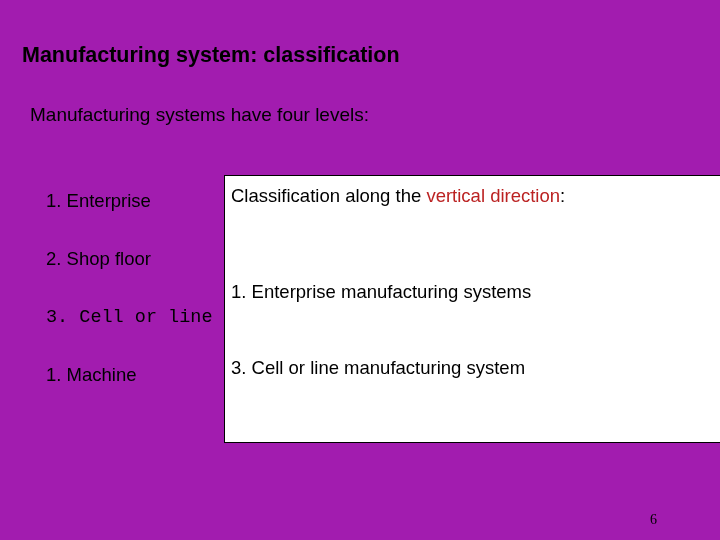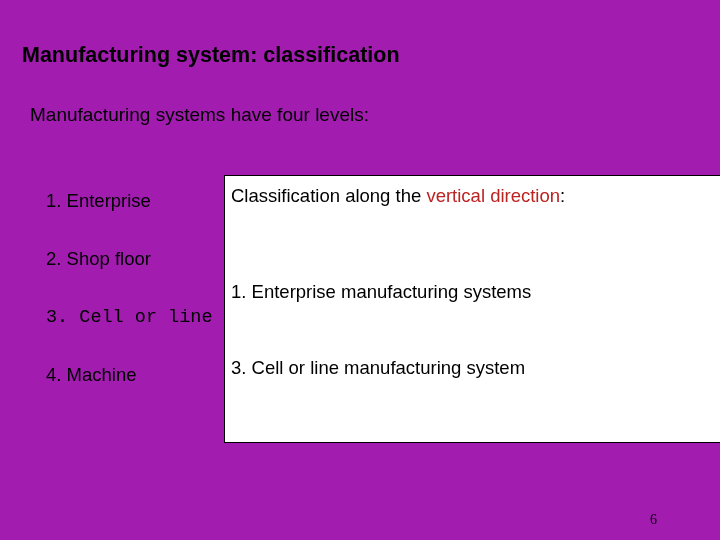--- a/index.html
+++ b/index.html
@@ -121,21 +121,21 @@
 <div id="slide">
 
   <div id="slide-title">Manufacturing system: classification</div>
 
   <div id="slide-subtitle">Manufacturing systems have four levels:</div>
 
   <div id="levels-list">
     <div class="level-item i0">1. Enterprise</div>
     <div class="level-item i1">2. Shop floor</div>
     <div class="level-item i2">3. Cell or line</div>
-    <div class="level-item i3">4. Machine</div>
+    <div class="level-item i3">1. Machine</div>
   </div>
 
   <div id="classification-box">
 
     <div class="box-line header">
       <span>Classification along the </span><span class="accent-red">vertical direction</span><span>:</span>
     </div>
 
     <div class="box-line l0">1. Enterprise manufacturing systems</div>
     <div class="box-line l2">3. Cell or line manufacturing system</div>

